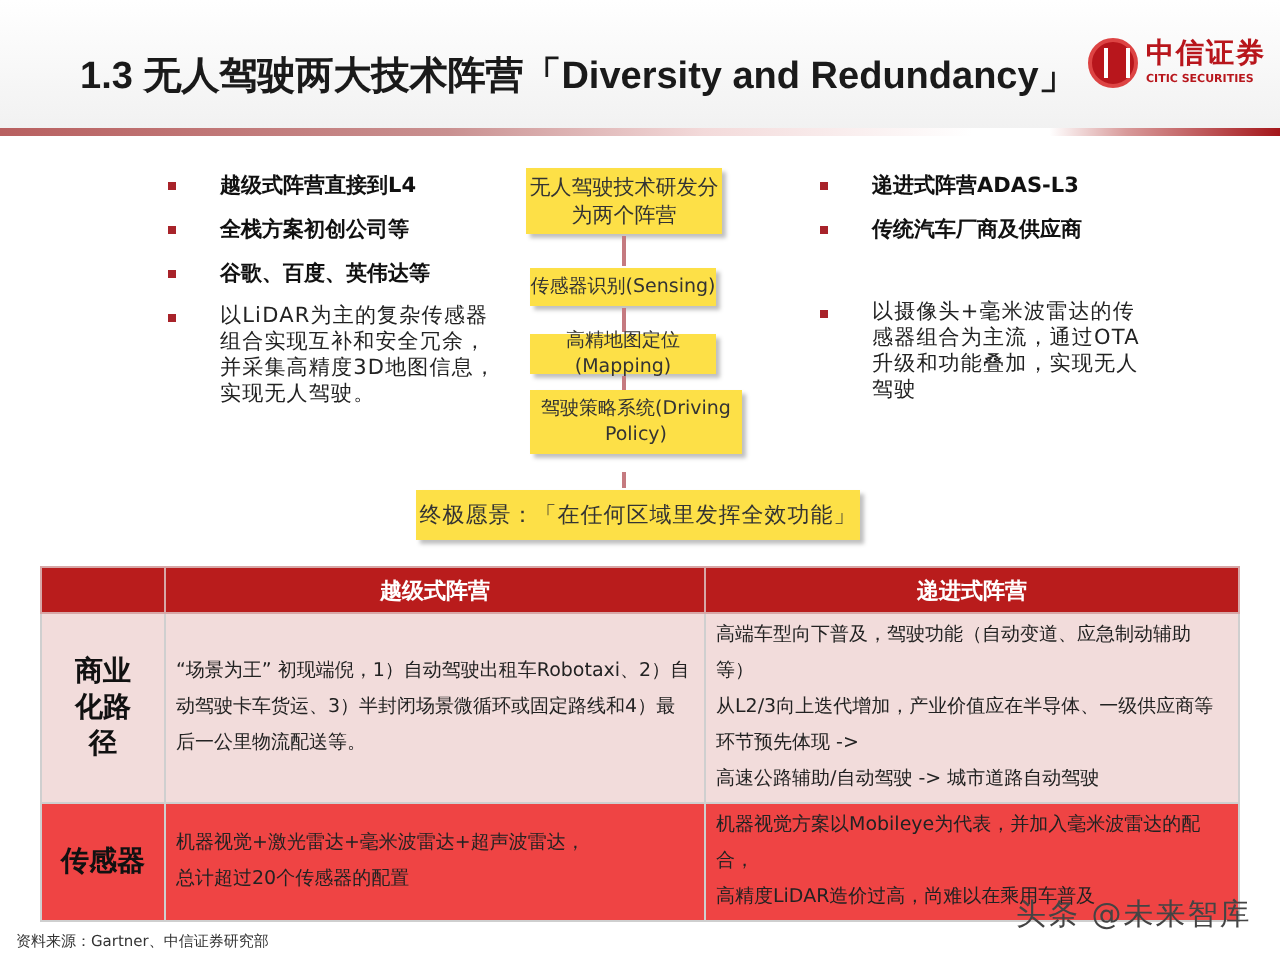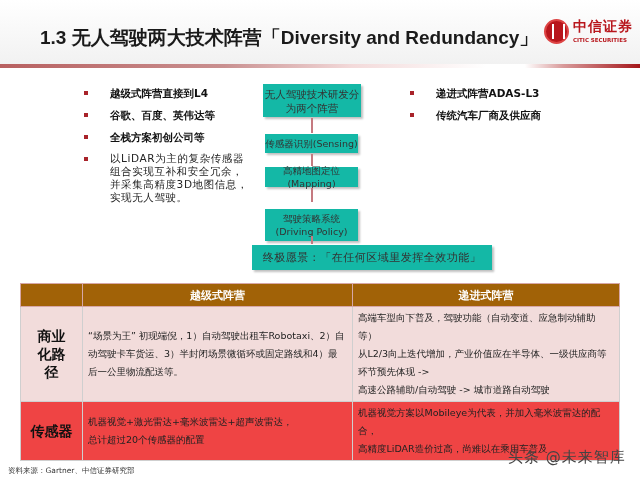--- a/index.html
+++ b/index.html
@@ -26,36 +26,36 @@
   .list { position: absolute; list-style: none; }
   .list li { position: relative; padding-left: 28px; font-size: 10.5px; line-height: 14px; margin-bottom: 8px; color: #111; }
   .list li.bold { font-weight: bold; }
   .list li .sq { position: absolute; left: 2px; top: 5px; width: 4px; height: 4px; background: #a8232a; }
   .list li.para { font-size: 10.5px; line-height: 13px; letter-spacing: 0.6px; color: #222; }
   .left-list { left: 82px; top: 86px; width: 170px; }
   .right-list { left: 408px; top: 86px; width: 170px; }
   .right-list .spacer { height: 20px; }
 
   
-  .flow-box { position: absolute; background: #14b8a6; color: #333; font-size: 9.5px; text-align: center;
+  .flow-box { position: absolute; background: #fde047; color: #333; font-size: 9.5px; text-align: center;
     box-shadow: 2px 2px 2px rgba(0,0,0,0.25); line-height: 13px; display: flex; align-items: center; justify-content: center; }
   .fb1 { left: 263px; top: 84px; width: 98px; height: 33px; font-size: 10.5px; line-height: 14px; }
   .fb2 { left: 265px; top: 134px; width: 93px; height: 19px; text-align: center; }
   .fb3 { left: 265px; top: 167px; width: 93px; height: 20px; }
-  .fb4 { left: 265px; top: 209px; width: 93px; height: 32px; }
-  .fb5 { left: 208px; top: 245px; width: 240px; height: 25px; font-size: 11px; letter-spacing: 0.5px; margin-left: 44px; }
+  .fb4 { left: 265px; top: 195px; width: 106px; height: 32px; }
+  .fb5 { left: 208px; top: 245px; width: 222px; height: 25px; font-size: 11px; letter-spacing: 0.5px; }
   .connector { position: absolute; left: 311px; width: 2px; background: #c57a80; }
   .c1 { top: 118px; height: 15px; }
   .c2 { top: 154px; height: 12px; }
   .c3 { top: 188px; height: 14px; }
   .c4 { top: 236px; height: 8px; }
 
   
   .table { position: absolute; left: 20px; top: 283px; width: 600px; border-collapse: collapse; }
-  .table th { background: #a16207; color: #fff; font-size: 11px; font-weight: bold; height: 23px; border: 1px solid #d7a7a7; }
+  .table th { background: #b91c1c; color: #fff; font-size: 11px; font-weight: bold; height: 23px; border: 1px solid #d7a7a7; }
   .table td { border: 1px solid #cfcfcf; font-size: 9.5px; color: #222; }
   .table tr.r1 td { background: #f2dcdb; height: 73px; }
   .table tr.r2 td { background: #ef4444; height: 48px; }
   .table td.rowhead { width: 62px; text-align: center; font-size: 14px; font-weight: bold; color: #111; line-height: 18px; }
   .table td.c-left { width: 270px; padding: 2px 5px 2px 5px; line-height: 18px; vertical-align: middle; }
   .table td.c-right { padding: 2px 5px; line-height: 18px; vertical-align: middle; }
   .table tr.r1 td.c-right { }
   .table td span { display: block; }
 
   .source { position: absolute; left: 8px; top: 466px; font-size: 7.5px; color: #333; }
@@ -69,29 +69,30 @@
   <div class="logo">
     <div class="logo-circle"></div>
     <div class="logo-cn">中信证券</div>
     <div class="logo-en">CITIC SECURITIES</div>
   </div>
 </div>
 <div class="title-rule"></div>
 
 <ul class="list left-list">
   <li class="bold"><span class="sq"></span><span>越级式阵营直接到L4</span></li>
+  <li class="bold"><span class="sq"></span><span>全栈方案初创公司等</span></li>
   <li class="bold"><span class="sq"></span><span>谷歌、百度、英伟达等</span></li>
-  <li class="bold"><span class="sq"></span><span>全栈方案初创公司等</span></li>
   <li class="para"><span class="sq"></span><span>以LiDAR为主的复杂传感器组合实现互补和安全冗余，并采集高精度3D地图信息，实现无人驾驶。</span></li>
 </ul>
 
 <ul class="list right-list">
   <li class="bold"><span class="sq"></span><span>递进式阵营ADAS-L3</span></li>
   <li class="bold"><span class="sq"></span><span>传统汽车厂商及供应商</span></li>
   <div class="spacer"></div>
+  <li class="para"><span class="sq"></span><span>以摄像头+毫米波雷达的传感器组合为主流，通过OTA升级和功能叠加，实现无人驾驶</span></li>
 </ul>
 
 <div class="flow-box fb1">无人驾驶技术研发分为两个阵营</div>
 <div class="connector c1"></div>
 <div class="flow-box fb2">传感器识别(Sensing)</div>
 <div class="connector c2"></div>
 <div class="flow-box fb3">高精地图定位(Mapping)</div>
 <div class="connector c3"></div>
 <div class="flow-box fb4">驾驶策略系统(Driving Policy)</div>
 <div class="connector c4"></div>

